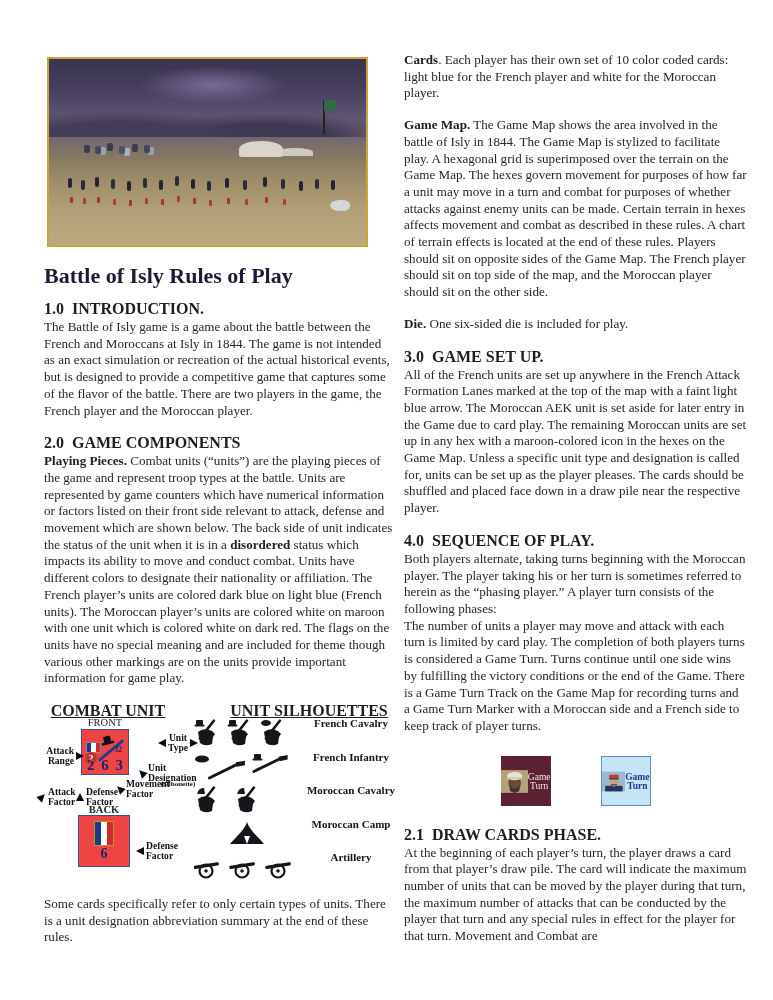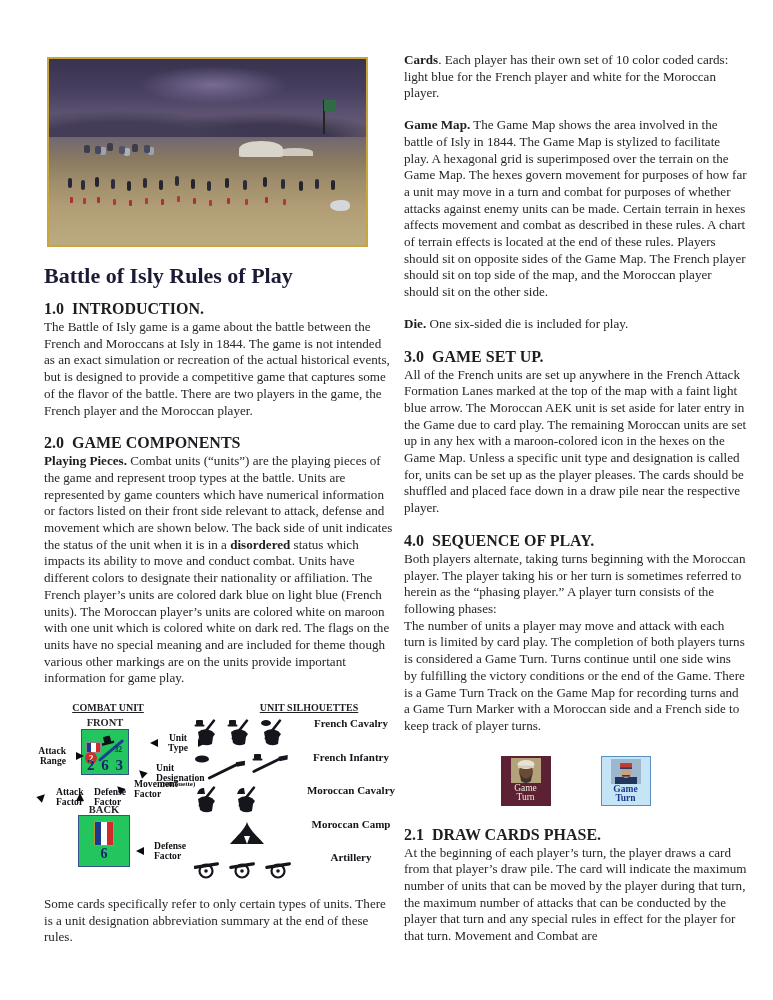--- a/index.html
+++ b/index.html
@@ -35,63 +35,63 @@
       157px 0 0 #23242f,175px 2px 0 #2b2c3a,195px -1px 0 #23242f,213px 1px 0 #2a2b38,231px 3px 0 #23242f,
       247px 1px 0 #2b2c3a,263px 2px 0 #23242f;}
   .p-red{position:absolute;left:6.5%;top:74%;width:3px;height:6px;background:#a8322e;border-radius:1px;
     box-shadow:13px 1px 0 #b03a34,27px 0 0 #a8322e,43px 2px 0 #b03a34,59px 3px 0 #a8322e,
       75px 1px 0 #b03a34,91px 2px 0 #a8322e,107px -1px 0 #b03a34,123px 1px 0 #a8322e,139px 3px 0 #b03a34,
       157px 1px 0 #a8322e,175px 2px 0 #b03a34,195px 0 0 #a8322e,213px 2px 0 #b03a34;}
   .p-horse{position:absolute;right:5%;top:76%;width:20px;height:11px;background:#d4d6d9;border-radius:50% 40% 40% 50%;}
 
   
   .diagram{position:relative;height:186px;margin-top:7px;font-family:"Liberation Serif",serif;}
-  .diag-head{font-size:10px;font-weight:bold;text-decoration:underline;color:#1d1d22;}
+  .diag-head{font-size:16px;font-weight:bold;text-decoration:underline;color:#1d1d22;}
   .cu{position:absolute;left:0;top:0;width:180px;height:186px;}
   .cu-head{position:absolute;left:6px;top:0;width:116px;text-align:center;}
   .us{position:absolute;left:150px;top:0;width:208px;height:186px;}
   .us-head{position:absolute;left:30px;top:0;width:170px;text-align:center;}
   .lbl{position:absolute;font-size:9.6px;font-weight:bold;line-height:1.02;color:#101016;}
   .lbl .sub{font-size:7px;font-weight:bold;display:block;text-align:center;margin-top:28px;}
-  .flexrow{display:flex;align-items:center;gap:10px;}
+  .flexrow{display:flex;align-items:center;gap:2px;}
   .tri{display:inline-block;width:0;height:0;border-top:4px solid transparent;border-bottom:4px solid transparent;
        border-left:8px solid #0a0a10;flex:none;}
   .tri-l{transform:scaleX(-1);}
   .tri-ul{transform:rotate(-135deg);}
   .tri-ur{transform:rotate(-45deg);}
   .tri-up{transform:rotate(-90deg);}
-  .counter{background:#22c55e;border:1px solid #37508e;box-sizing:border-box;}
+  .counter{background:#ef4444;border:1px solid #37508e;box-sizing:border-box;}
   .counter-front{position:absolute;left:37px;top:27px;width:48px;height:46px;}
   .cf-flag{position:absolute;left:4px;top:12px;width:13px;height:9px;border:0.5px solid #8a8a8a;
     background:linear-gradient(90deg,#1b3a8c 0 33%,#ffffff 33% 66%,#cf2b2b 66% 100%);}
   .cf-hat{position:absolute;left:19px;top:2px;transform:rotate(-14deg);}
   .cf-saber{position:absolute;left:13px;top:19px;width:32px;height:3px;background:#1d3f8f;border-radius:2px;
     transform:rotate(-40deg);}
   .cf-desig{position:absolute;right:6px;top:15px;font-size:7.5px;font-weight:bold;color:#16246b;}
   .cf-range{position:absolute;left:3px;top:22px;width:12px;height:12px;border-radius:50%;background:#c8322b;
     color:#fff;font-size:8.5px;font-weight:bold;display:flex;align-items:center;justify-content:center;}
   .cf-nums{position:absolute;left:0;right:0;bottom:0;display:flex;justify-content:space-between;
     padding:0 5px;font-size:15px;font-weight:bold;color:#16246b;line-height:1.05;}
-  .lbl-front{position:absolute;left:37px;top:15px;width:48px;text-align:center;font-size:10.5px;font-weight:bold;}
+  .lbl-front{position:absolute;left:37px;top:15px;width:48px;text-align:center;font-size:10.5px;font-weight:normal;}
   .lbl-back{position:absolute;left:34px;top:102px;width:52px;text-align:center;font-size:10.5px;font-weight:bold;}
   .counter-back{position:absolute;left:34px;top:113px;width:52px;height:52px;display:flex;flex-direction:column;
     align-items:center;justify-content:center;gap:1px;}
   .cb-flag{width:18px;height:23px;border:1px solid #b8972f;
     background:linear-gradient(90deg,#1b3a8c 0 33%,#ffffff 33% 66%,#cf2b2b 66% 100%);}
   .cb-num{font-size:14px;font-weight:bold;color:#16246b;line-height:1;}
   .us-rows{position:absolute;left:0;top:15px;width:208px;}
   .us-row{display:flex;height:33.5px;}
   .us-icons{width:106px;flex:none;display:flex;align-items:center;}
   .us-label{flex:1;text-align:center;font-size:11px;font-weight:bold;color:#14141a;}
   svg.sil{display:block;}
 
   
   .phases{margin:13px 0 15px 88px;font-size:13.1px;line-height:1.13;}
   .markers{display:flex;justify-content:center;gap:50px;margin:21px 0 20px 0;}
-  .marker{width:50px;height:50px;display:flex;flex-direction:column;align-items:center;box-sizing:border-box;padding-top:2px;}
+  .marker{width:50px;height:50px;display:flex;align-items:center;box-sizing:border-box;padding-top:2px;}
   .marker-moroccan{background:#5c2133;}
   .marker-french{background:#c5e5f6;border:1px solid #5b8fc0;}
   .marker-label{font-size:9.5px;line-height:0.98;text-align:center;margin-top:1px;}
   .marker-moroccan .marker-label{color:#f3e9dd;}
   .marker-french .marker-label{color:#1b3a8c;font-weight:bold;}
 </style>
 </head>
 <body>
 
 <div class="col-left">

